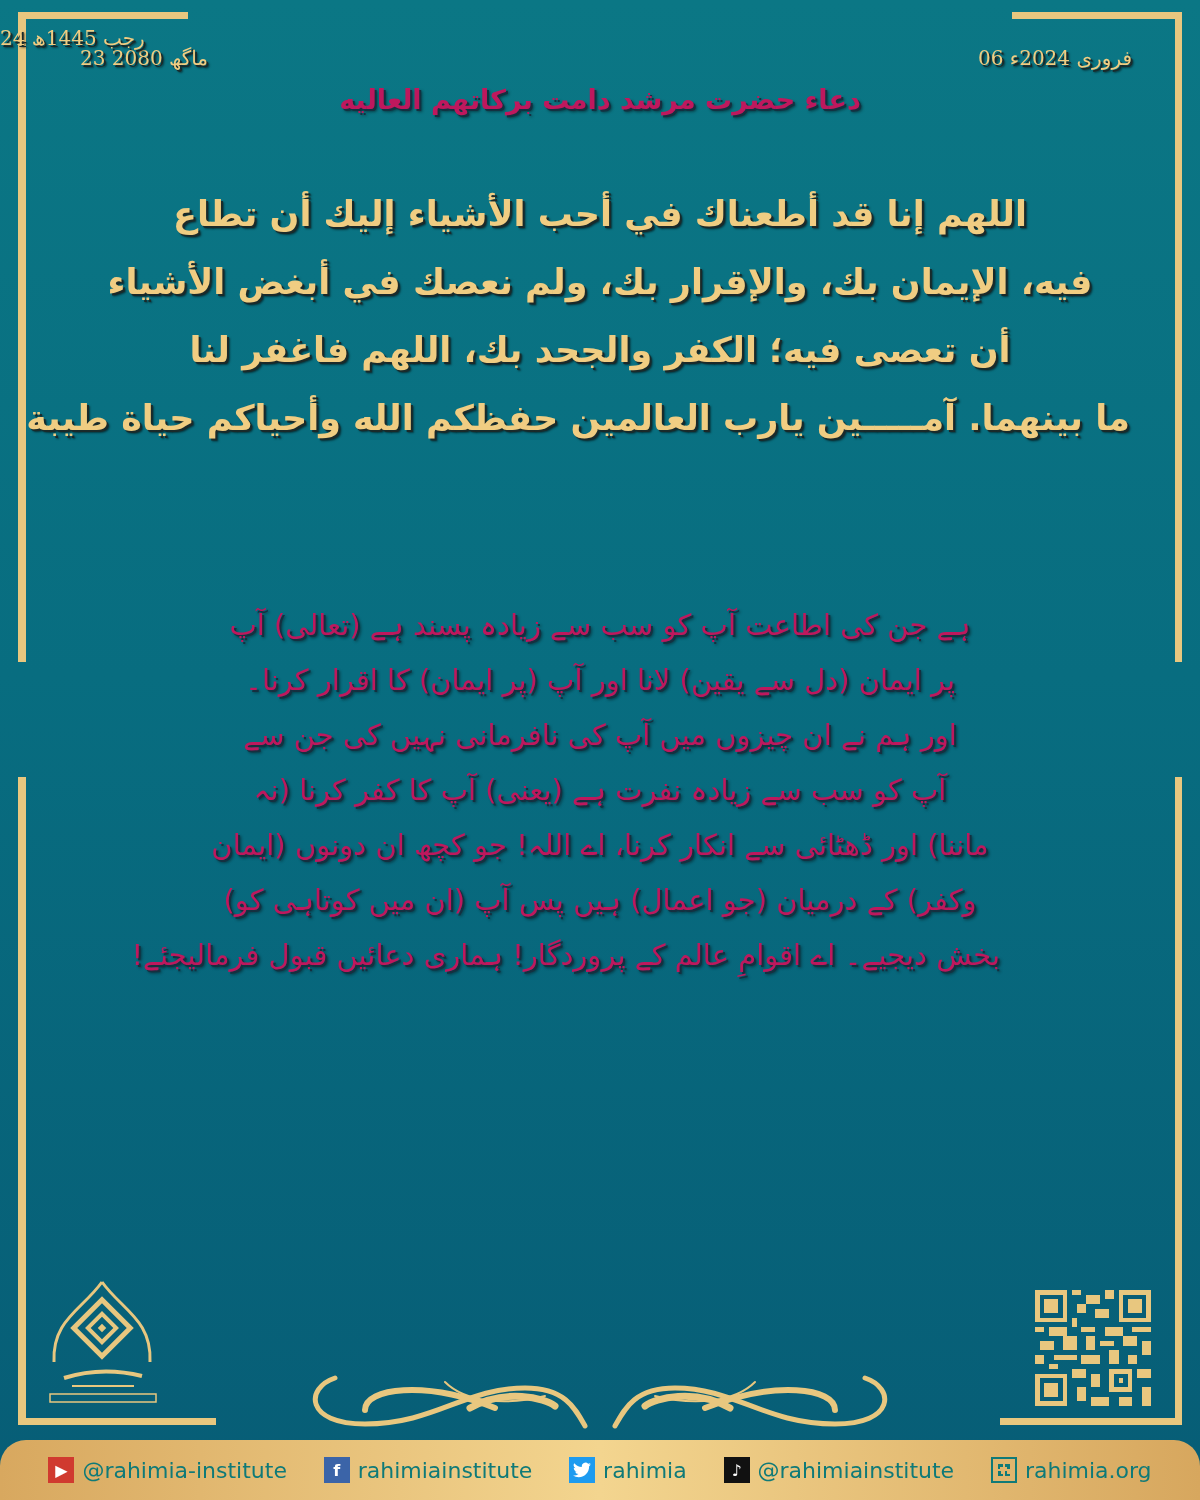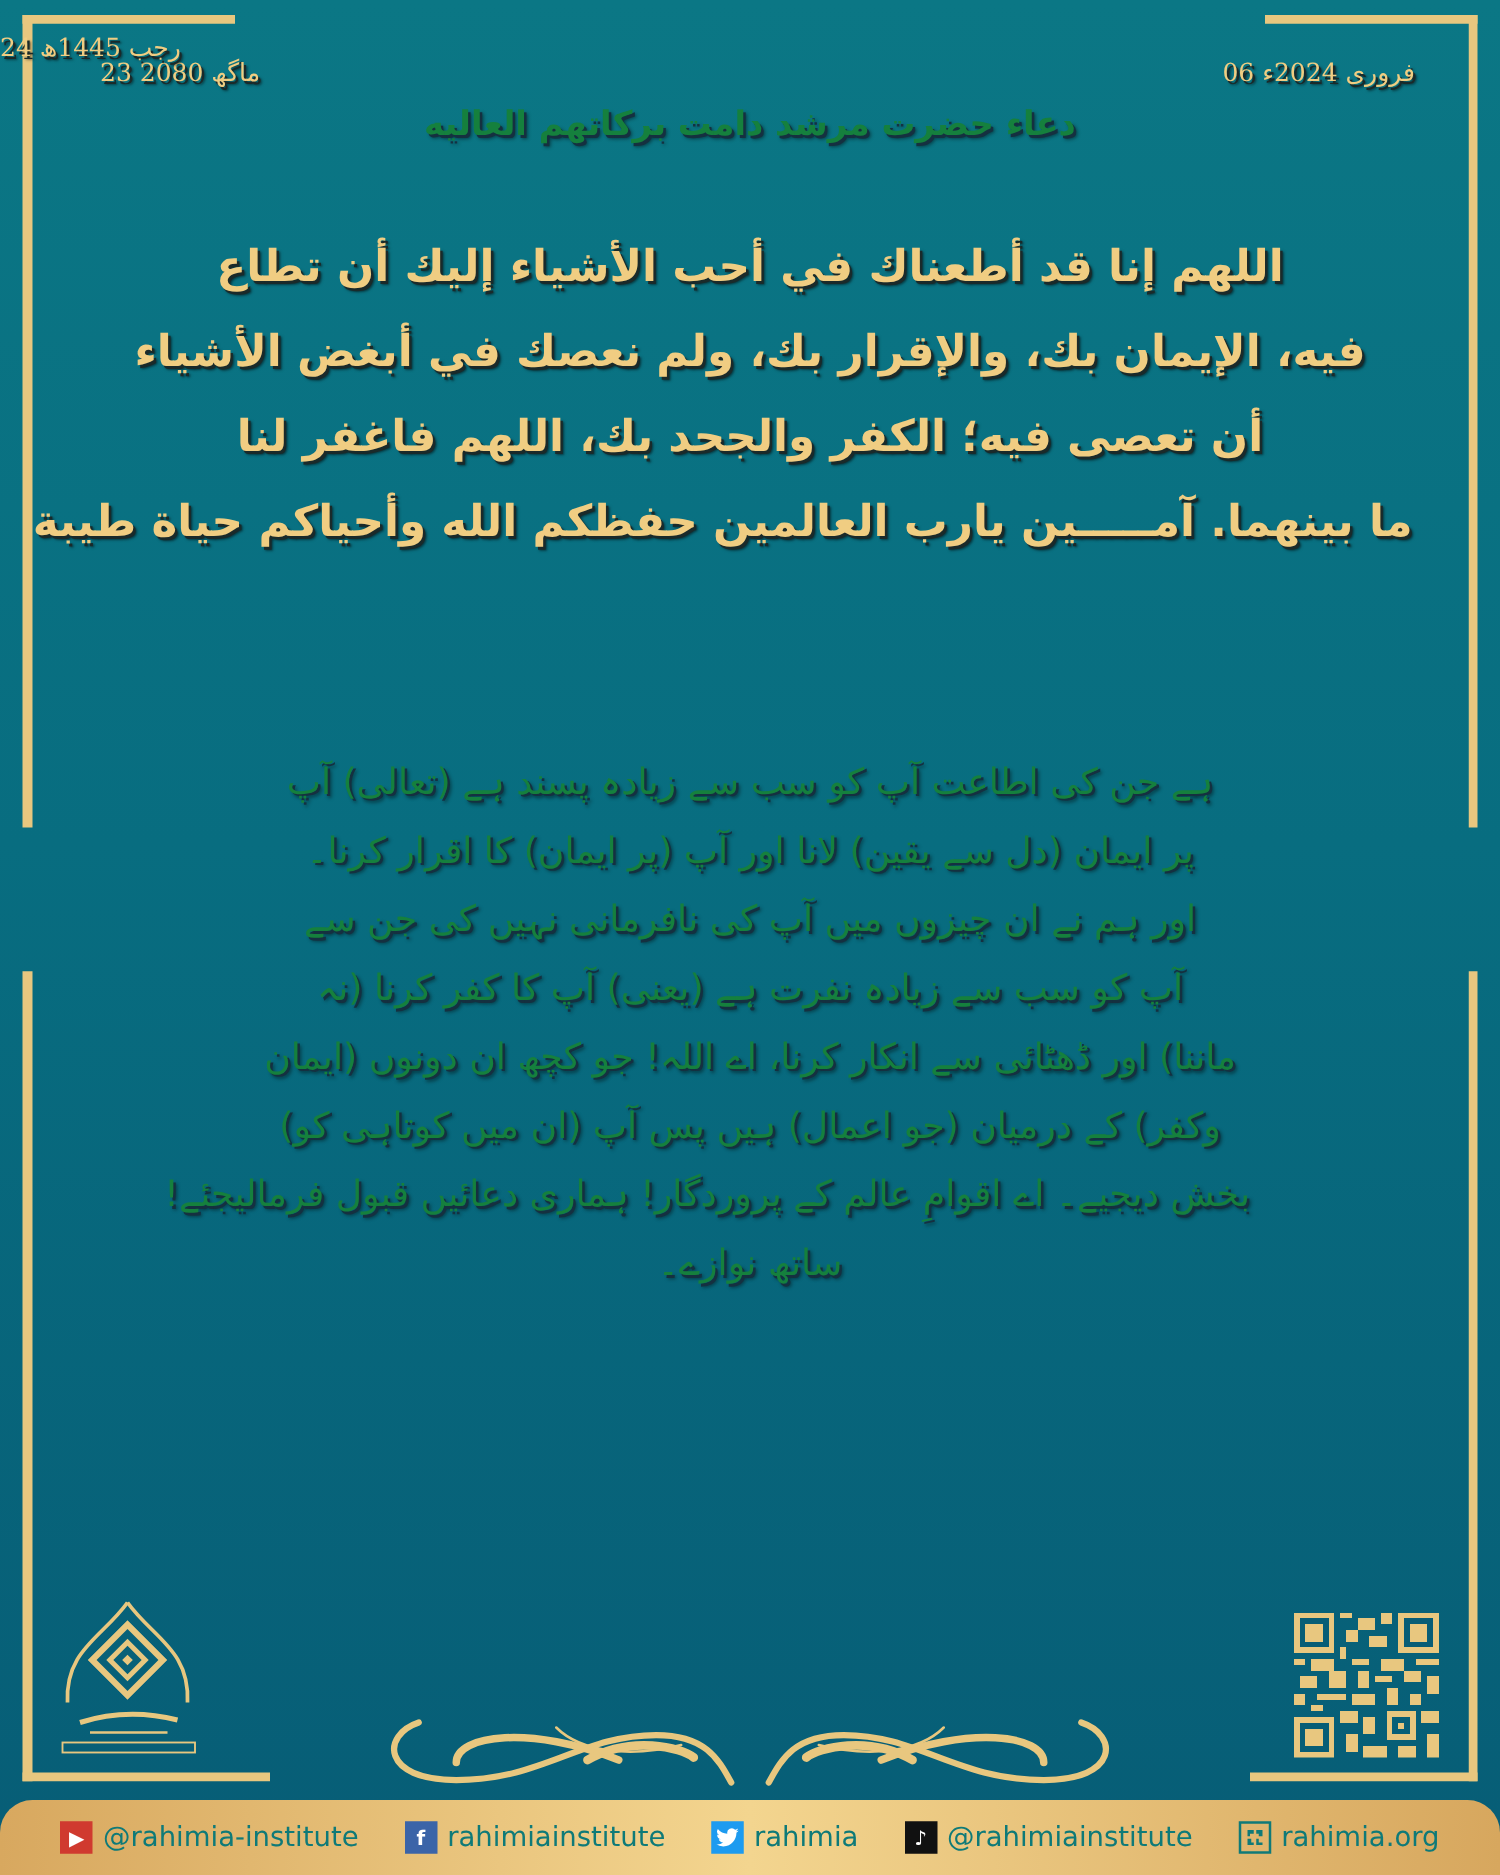--- a/index.html
+++ b/index.html
@@ -3,21 +3,21 @@
   <meta charset="utf-8">
   <style>
     html, body { margin: 0; padding: 0; }
     body {
       width: 1200px; height: 1500px; position: relative; overflow: hidden;
       background: linear-gradient(180deg, #0b7785 0%, #086d80 45%, #075d76 100%);
       font-family: "DejaVu Sans", sans-serif;
     }
     .frame { position: absolute; background: #e8c77f; }
     .gold { color: #f0cd82; text-shadow: 2px 2px 0 #1a2a2a, 3px 3px 2px rgba(0,0,0,.5); }
-    .white { color: #15803d; text-shadow: 2px 2px 0 #153040, 3px 3px 3px rgba(0,0,0,.45); }
+    .white { color: #be185d; text-shadow: 2px 2px 0 #153040, 3px 3px 3px rgba(0,0,0,.45); }
 
     .date { position: absolute; font-family: "DejaVu Serif", serif; font-size: 20px; }
     #date-left { left: 80px; top: 18px; }
     #date-center { left: 0; right: 4px; top: 26px; text-align: left; }
     #date-right { right: 68px; top: 46px; }
     #date-left { top: 46px; }
 
     #subtitle {
       position: absolute; left: 0; right: 0; top: 84px; text-align: center;
       font-size: 27px; font-weight: bold; direction: rtl;
@@ -86,21 +86,20 @@
 </div>
 
 <div id="urdu-block" class="white">
   <div>ہے جن کی اطاعت آپ کو سب سے زیادہ پسند ہے (تعالی) آپ</div>
   <div>پر ایمان (دل سے یقین) لانا اور آپ (پر ایمان) کا اقرار کرنا۔</div>
   <div>اور ہم نے ان چیزوں میں آپ کی نافرمانی نہیں کی جن سے</div>
   <div>آپ کو سب سے زیادہ نفرت ہے (یعنی) آپ کا کفر کرنا (نہ</div>
   <div>ماننا) اور ڈھٹائی سے انکار کرنا، اے اللہ! جو کچھ ان دونوں (ایمان</div>
   <div>وکفر) کے درمیان (جو اعمال) ہیں پس آپ (ان میں کوتاہی کو)</div>
   <div>بخش دیجیے۔ اے اقوامِ عالم کے پروردگار! ہماری دعائیں قبول فرمالیجئے!</div>
-  <div>ساتھ نوازے۔</div>
 </div>
 
 <div id="logo">
   <svg width="120" height="140" viewBox="0 0 120 140">
     <path d="M60 2 C 40 30, 10 40, 12 82" stroke="#e8c77f" stroke-width="3" fill="none"></path>
     <path d="M60 2 C 80 30, 110 40, 108 82" stroke="#e8c77f" stroke-width="3" fill="none"></path>
     <g fill="#e8c77f" transform="translate(60,48) rotate(45)">
       <rect x="-20" y="-20" width="40" height="40" fill="none" stroke="#e8c77f" stroke-width="5"></rect>
       <rect x="-10" y="-10" width="20" height="20" fill="none" stroke="#e8c77f" stroke-width="4"></rect>
       <rect x="-3" y="-3" width="6" height="6"></rect>

